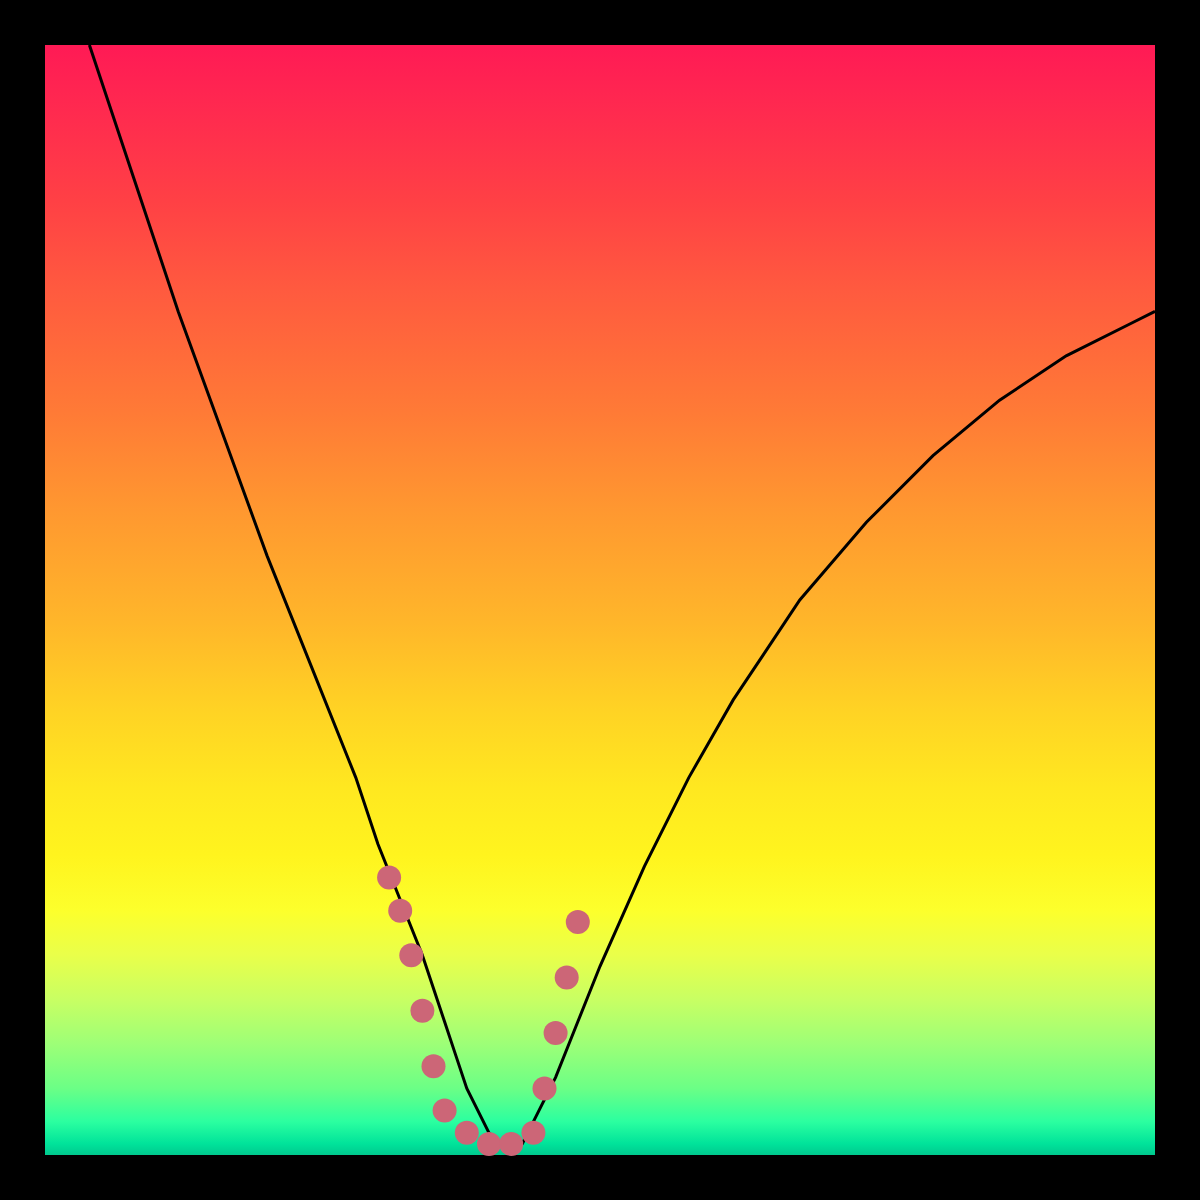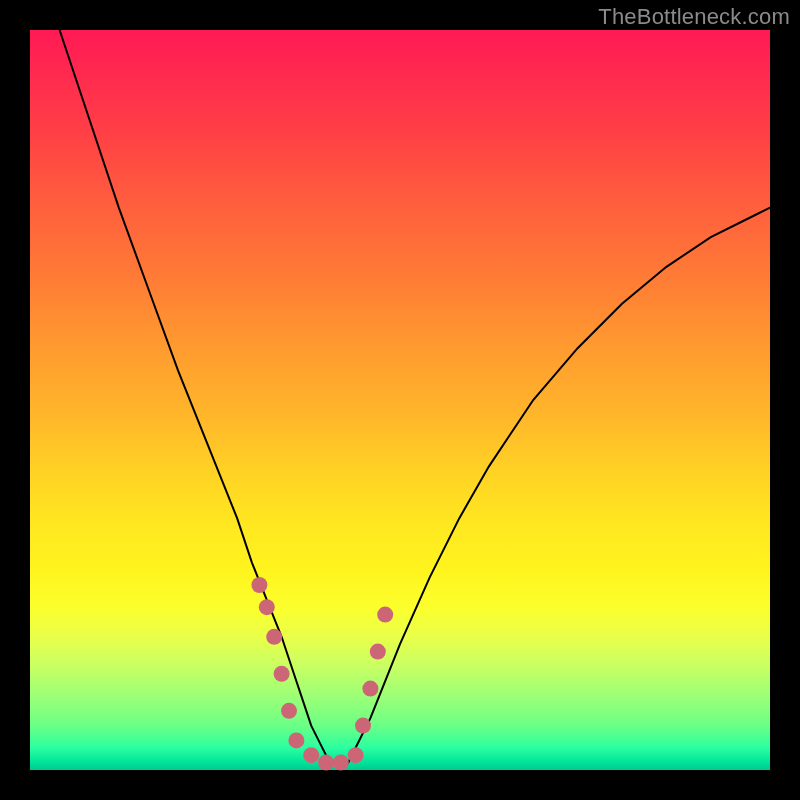--- a/index.html
+++ b/index.html
@@ -90,14 +90,13 @@
           <circle cx="296.0" cy="732.6" r="8" class="marker"></circle>
           <circle cx="310.8" cy="732.6" r="8" class="marker"></circle>
           <circle cx="325.6" cy="725.2" r="8" class="marker"></circle>
           <circle cx="333.0" cy="695.6" r="8" class="marker"></circle>
           <circle cx="340.4" cy="658.6" r="8" class="marker"></circle>
           <circle cx="347.8" cy="621.6" r="8" class="marker"></circle>
           <circle cx="355.2" cy="584.6" r="8" class="marker"></circle>
         </g>
     </svg>
   </div>
-  <div class="watermark">TheBottleneck.com</div>
 </div>
 
 </body></html>

